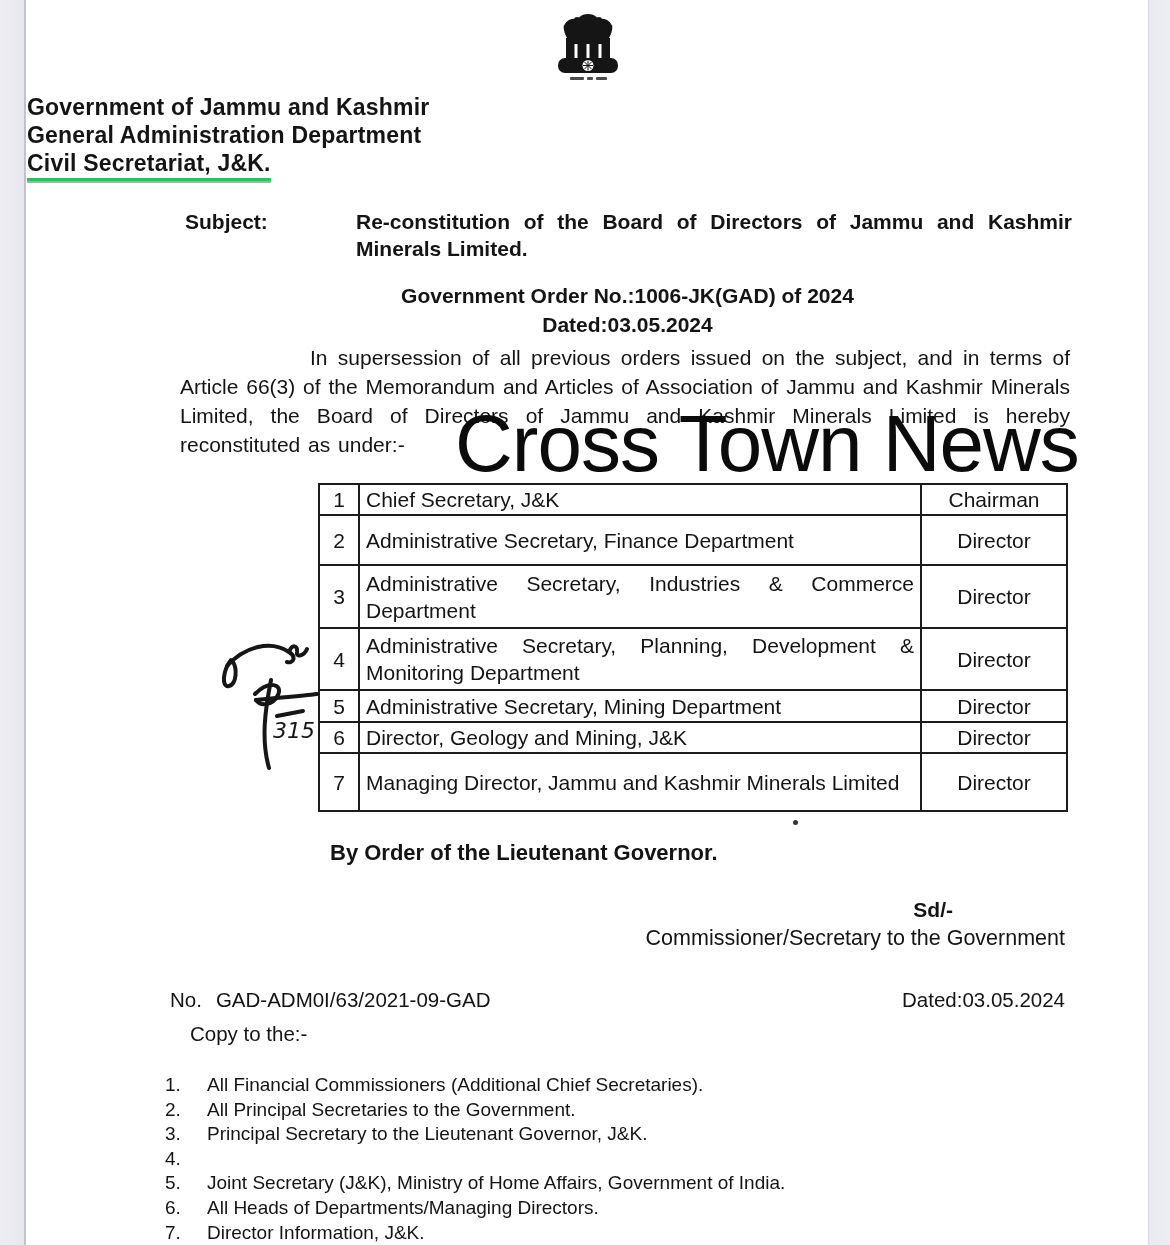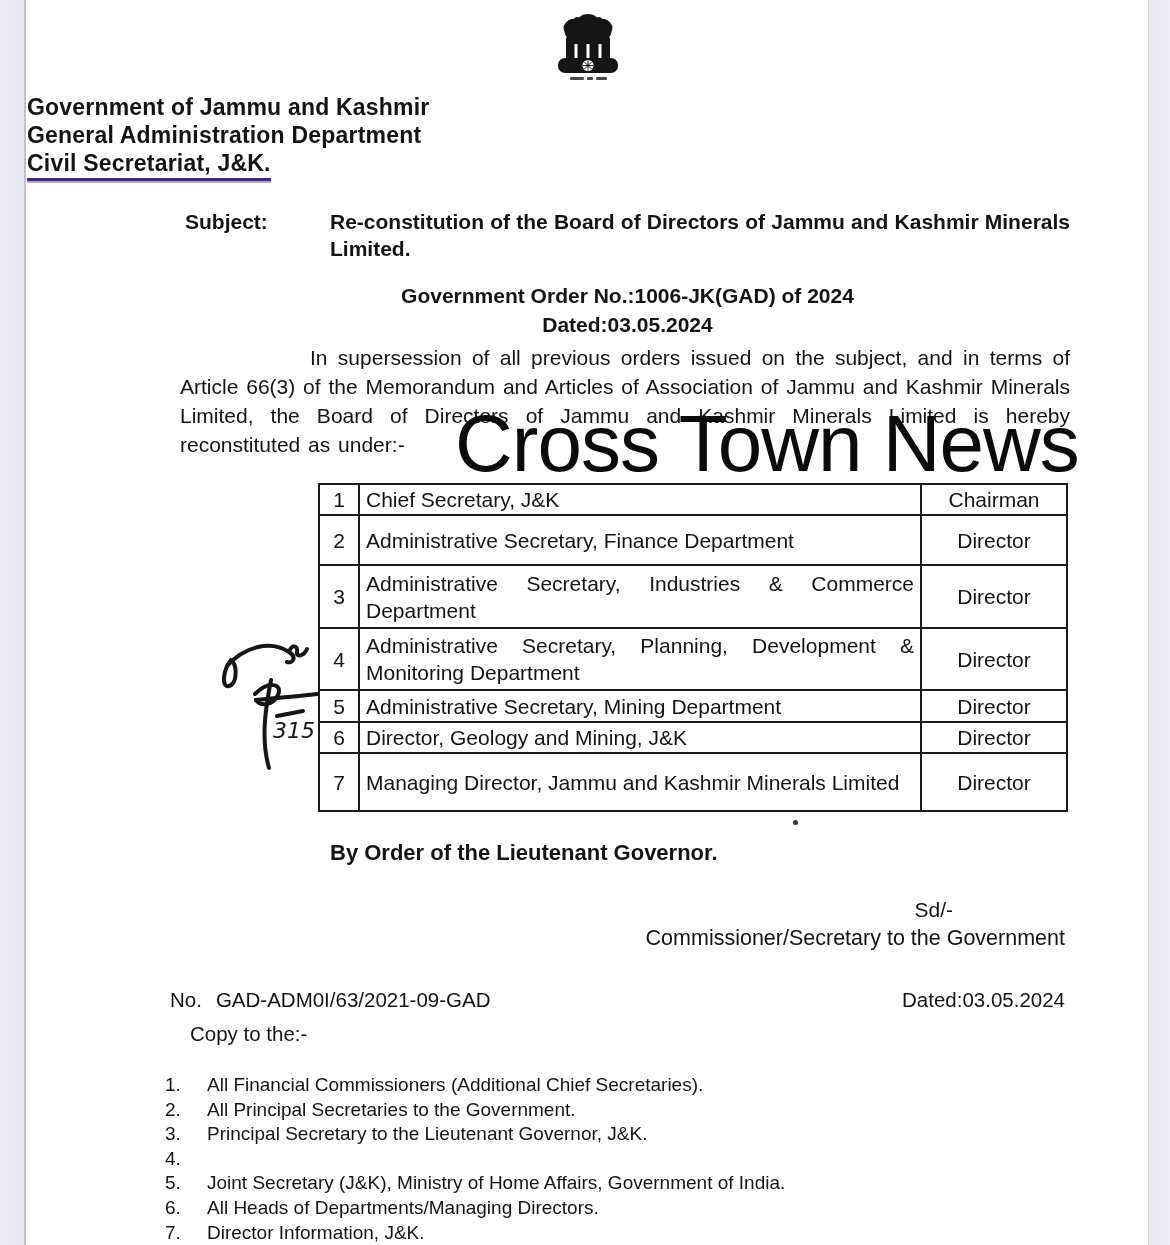--- a/index.html
+++ b/index.html
@@ -28,28 +28,28 @@
 
   .emblem { position:absolute; top:12px; left:50%; transform:translateX(-50%); width:70px; height:86px; }
 
   .hdr {
     position:absolute; top:93px; left:0; width:100%;
     font-weight:bold; font-size:23px; line-height:28px;
     letter-spacing:0.2px;
   }
   .hdr .underlined {
     display:inline-block;
-    border-bottom:3px solid #4c1d95;
+    border-bottom:3px solid #22c55e;
     box-shadow:0 2px 0 rgba(20,20,20,.35);
     padding-bottom:1px;
   }
 
   .subject { position:absolute; top:208px; left:158px; width:887px; display:flex; font-size:21px; font-weight:bold; line-height:27px; }
   .subject .lbl { flex:0 0 145px; }
-  .subject .txt { width:740px; text-align:justify; }
+  .subject .txt { width:740px; text-align:justify;margin-left:26px; }
 
   .orderblock { position:absolute; top:281px; left:80px; width:1041px; text-align:center; font-weight:bold; font-size:21px; line-height:29px; }
 
   .para {
     position:absolute; top:343px; left:153px; width:890px;
     font-size:21px; line-height:29px; text-align:justify;
     text-indent:130px; word-spacing:2px;
   }
 
   .watermark {
@@ -74,21 +74,21 @@
   table.board tr:nth-child(6) td { height:30px; }
   table.board tr:nth-child(7) td { height:58px; }
 
   .hand-sign { position:absolute; top:632px; left:188px; width:130px; height:150px; z-index:12; }
 
   .dot-artifact { position:absolute; top:820px; left:766px; width:5px; height:5px; background:#333; border-radius:50%; }
 
   .by-order { position:absolute; top:840px; left:303px; font-size:22px; font-weight:bold; }
 
   .sigblock { position:absolute; top:896px; left:0; width:1038px; text-align:right; font-size:21px; line-height:28px; }
-  .sigblock .sd { font-weight:normal; padding-right:112px; }
+  .sigblock .sd { font-weight:bold; padding-right:112px; }
   .sigblock .name { font-weight:bold; font-size:22px; }
   .sigblock .title { font-size:21.5px; }
 
   .refrow { position:absolute; top:988px; left:143px; width:895px; display:flex; justify-content:space-between; font-size:20.5px; }
   .refrow .refno span { margin-right:14px; }
   .copylabel { position:absolute; top:1022px; left:143px; font-size:20.5px;margin-left:20px; }
 
   .copylist { position:absolute; top:1073px; left:138px; width:800px; font-size:19px; line-height:24.6px; }
   .copylist .item { display:flex; }
   .copylist .num { flex:0 0 42px; }

